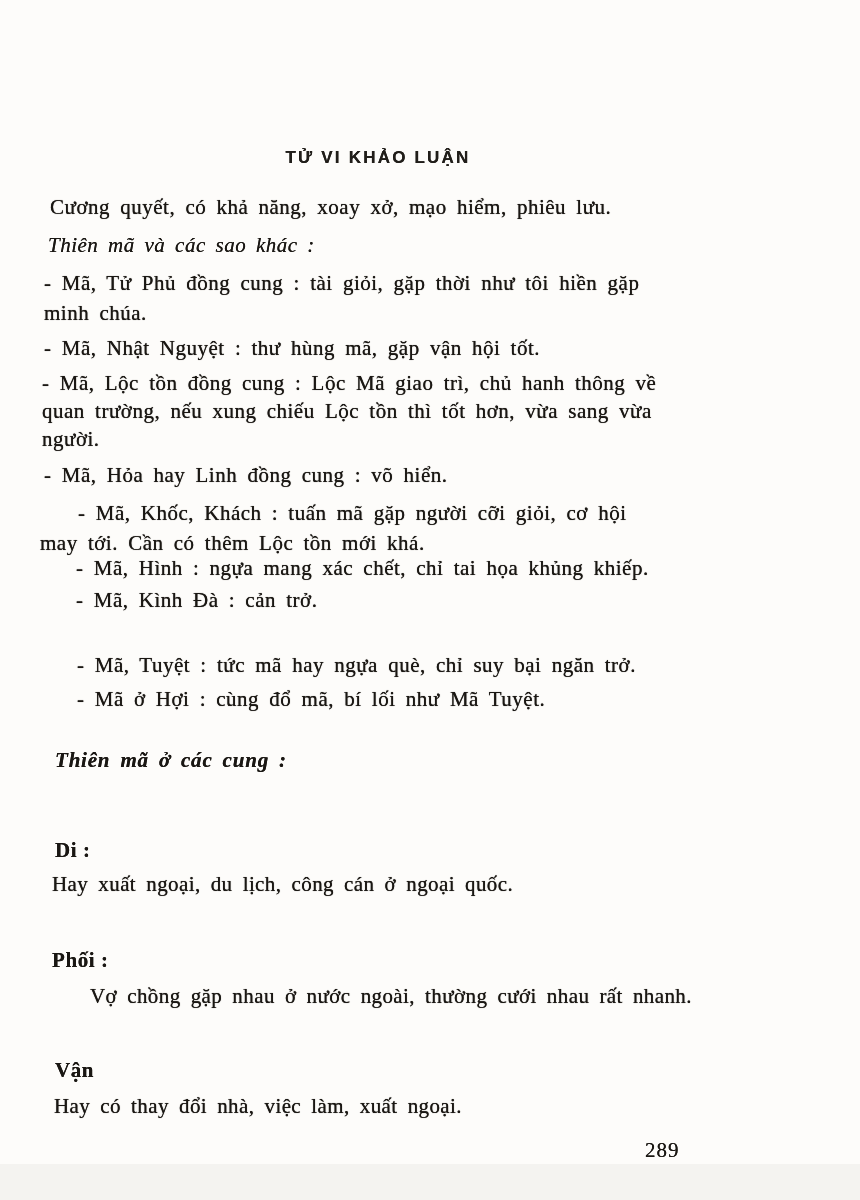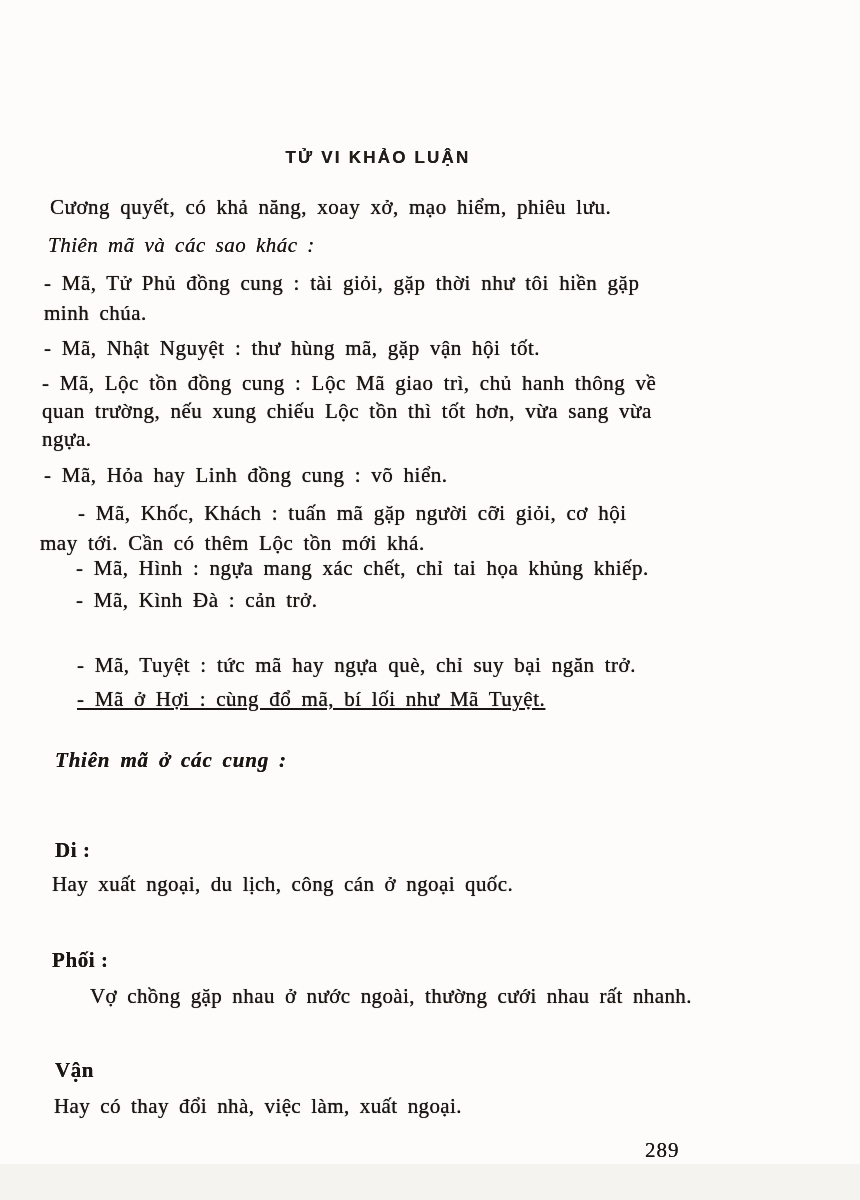--- a/index.html
+++ b/index.html
@@ -100,21 +100,21 @@
     <div class="line">minh chúa.</div>
   </div>
 
   <div class="block para" style="top:333px; left:44px;">
     <div class="line">- Mã, Nhật Nguyệt : thư hùng mã, gặp vận hội tốt.</div>
   </div>
 
   <div class="block para" style="top:369px; left:42px;">
     <div class="line lh28">- Mã, Lộc tồn đồng cung : Lộc Mã giao trì, chủ hanh thông về</div>
     <div class="line lh28">quan trường, nếu xung chiếu Lộc tồn thì tốt hơn, vừa sang vừa</div>
-    <div class="line lh28">ngựa.</div>
+    <div class="line lh28">người.</div>
   </div>
 
   <div class="block para" style="top:460px; left:44px;">
     <div class="line">- Mã, Hỏa hay Linh đồng  cung : võ hiển.</div>
   </div>
 
   <div class="block para" style="top:498px; left:40px;">
     <div class="line ind">- Mã, Khốc, Khách : tuấn mã gặp người cỡi giỏi, cơ hội</div>
     <div class="line">may tới. Cần có thêm Lộc tồn mới khá.</div>
   </div>
@@ -125,21 +125,21 @@
 
   <div class="block para" style="top:585px; left:76px;">
     <div class="line">- Mã, Kình Đà : cản trở.</div>
   </div>
 
   <div class="block para" style="top:630px; left:77px;margin-top:20px;">
     <div class="line">- Mã, Tuyệt : tức mã hay ngựa què, chỉ suy bại ngăn trở.</div>
   </div>
 
 
-  <div class="block para" style="top:684px; left:77px;text-decoration:underline;">
+  <div class="block para" style="top:684px; left:77px;">
     <div class="line">- Mã ở Hợi : cùng đổ mã, bí lối như Mã Tuyệt.</div>
   </div>
 
   <div class="block big-heading" style="top:748px; left:55px;">Thiên mã ở các cung :</div>
 
   <div class="block entry-label" style="top:838px; left:55px;">Di :</div>
   <div class="block entry-text" style="top:872px; left:52px;">Hay xuất ngoại, du lịch, công cán ở ngoại quốc.</div>
 
   <div class="block entry-label" style="top:948px; left:52px;">Phối :</div>
   <div class="block entry-text" style="top:984px; left:50px;margin-left:40px;">Vợ chồng gặp nhau ở nước ngoài, thường cưới nhau rất nhanh.</div>

